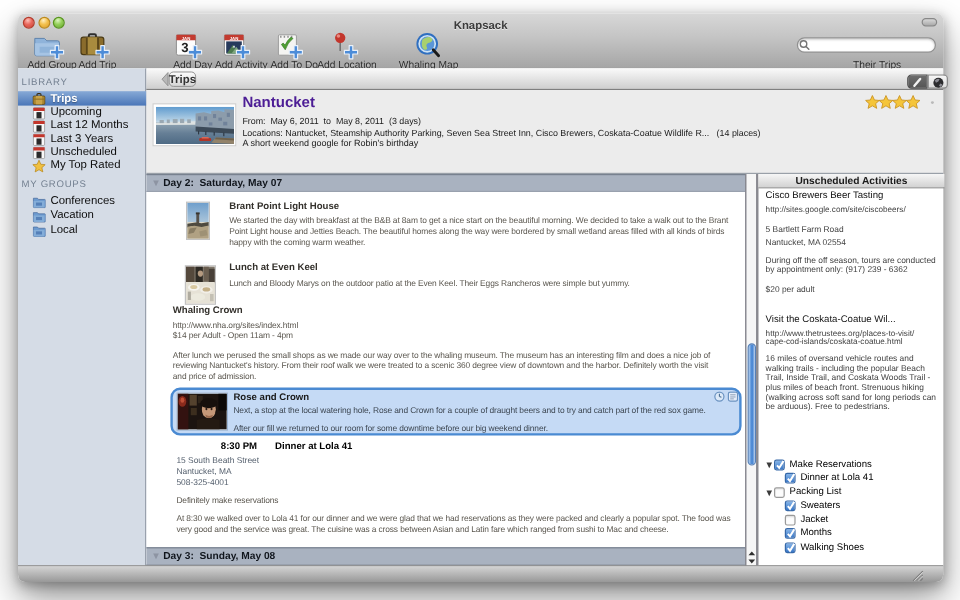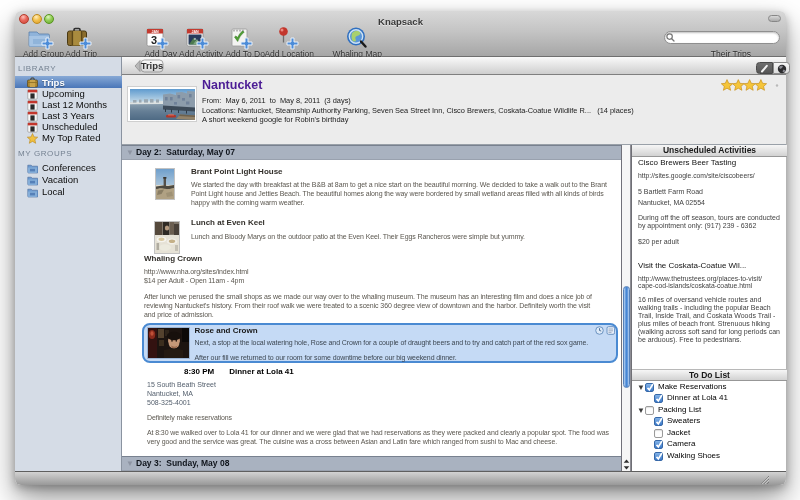--- a/index.html
+++ b/index.html
@@ -421,21 +421,20 @@
 <div id="rpanel">
   <div class="pbar" style="top:0;">Unscheduled Activities</div>
   <div class="ptitle" style="top:12.5px;">Cisco Brewers Beer Tasting</div>
   <div class="ptext" style="top:26.5px;font-size:6.8px;">http://sites.google.com/site/ciscobeers/</div>
   <div class="ptext" style="top:42px;line-height:10.5px;">5 Bartlett Farm Road<br>Nantucket, MA 02554</div>
   <div class="ptext" style="top:68.5px;">During off the off season, tours are conducted<br>by appointment only: (917) 239 - 6362</div>
   <div class="ptext" style="top:92.5px;">$20 per adult</div>
   <div class="ptitle" style="top:115.5px;">Visit the Coskata-Coatue Wil...</div>
   <div class="ptext" style="top:129.5px;font-size:6.8px;line-height:7px;">http://www.thetrustees.org/places-to-visit/<br>cape-cod-islands/coskata-coatue.html</div>
   <div class="ptext" style="top:150.5px;">16 miles of oversand vehicle routes and<br>walking trails - including the popular Beach<br>Trail, Inside Trail, and Coskata Woods Trail -<br>plus miles of beach front. Strenuous hiking<br>(walking across soft sand for long periods can<br>be arduous). Free to pedestrians.</div>
-  <div class="pbar" style="top:224px;border-top:1px solid #b8b8b8;">To Do List</div>
   <div class="ttri" style="left:5px;top:237.5px;">▼</div>
   <div class="cb cbon" style="left:13px;top:237.5px;">
         <svg width="10" height="10" viewBox="0 0 12 12">
           <path d="M3 7 l2.2 2.5 L9.5 2.5" fill="none" stroke="#fff" stroke-width="2"></path>
         </svg>
       </div>
   <div class="todo" style="left:26px;top:236.5px;">Make Reservations</div>
   <div class="cb cbon" style="left:22px;top:249px;">
         <svg width="10" height="10" viewBox="0 0 12 12">
           <path d="M3 7 l2.2 2.5 L9.5 2.5" fill="none" stroke="#fff" stroke-width="2"></path>
@@ -451,21 +450,21 @@
         </svg>
       </div>
   <div class="todo" style="left:35px;top:271px;">Sweaters</div>
   <div class="cb cboff" style="left:22px;top:283.5px;"></div>
   <div class="todo" style="left:35px;top:282.5px;">Jacket</div>
   <div class="cb cbon" style="left:22px;top:295px;">
         <svg width="10" height="10" viewBox="0 0 12 12">
           <path d="M3 7 l2.2 2.5 L9.5 2.5" fill="none" stroke="#fff" stroke-width="2"></path>
         </svg>
       </div>
-  <div class="todo" style="left:35px;top:294px;">Camera</div>
+  <div class="todo" style="left:35px;top:294px;">Months</div>
   <div class="cb cbon" style="left:22px;top:306.5px;">
         <svg width="10" height="10" viewBox="0 0 12 12">
           <path d="M3 7 l2.2 2.5 L9.5 2.5" fill="none" stroke="#fff" stroke-width="2"></path>
         </svg>
       </div>
   <div class="todo" style="left:35px;top:305.5px;">Walking Shoes</div>
 </div>
 <div id="status">
   <svg class="abs" style="left:744px;top:2px;width:11px;height:11px;" viewBox="0 0 11 11">
     <g stroke="#7a7a7a" stroke-width="1">

